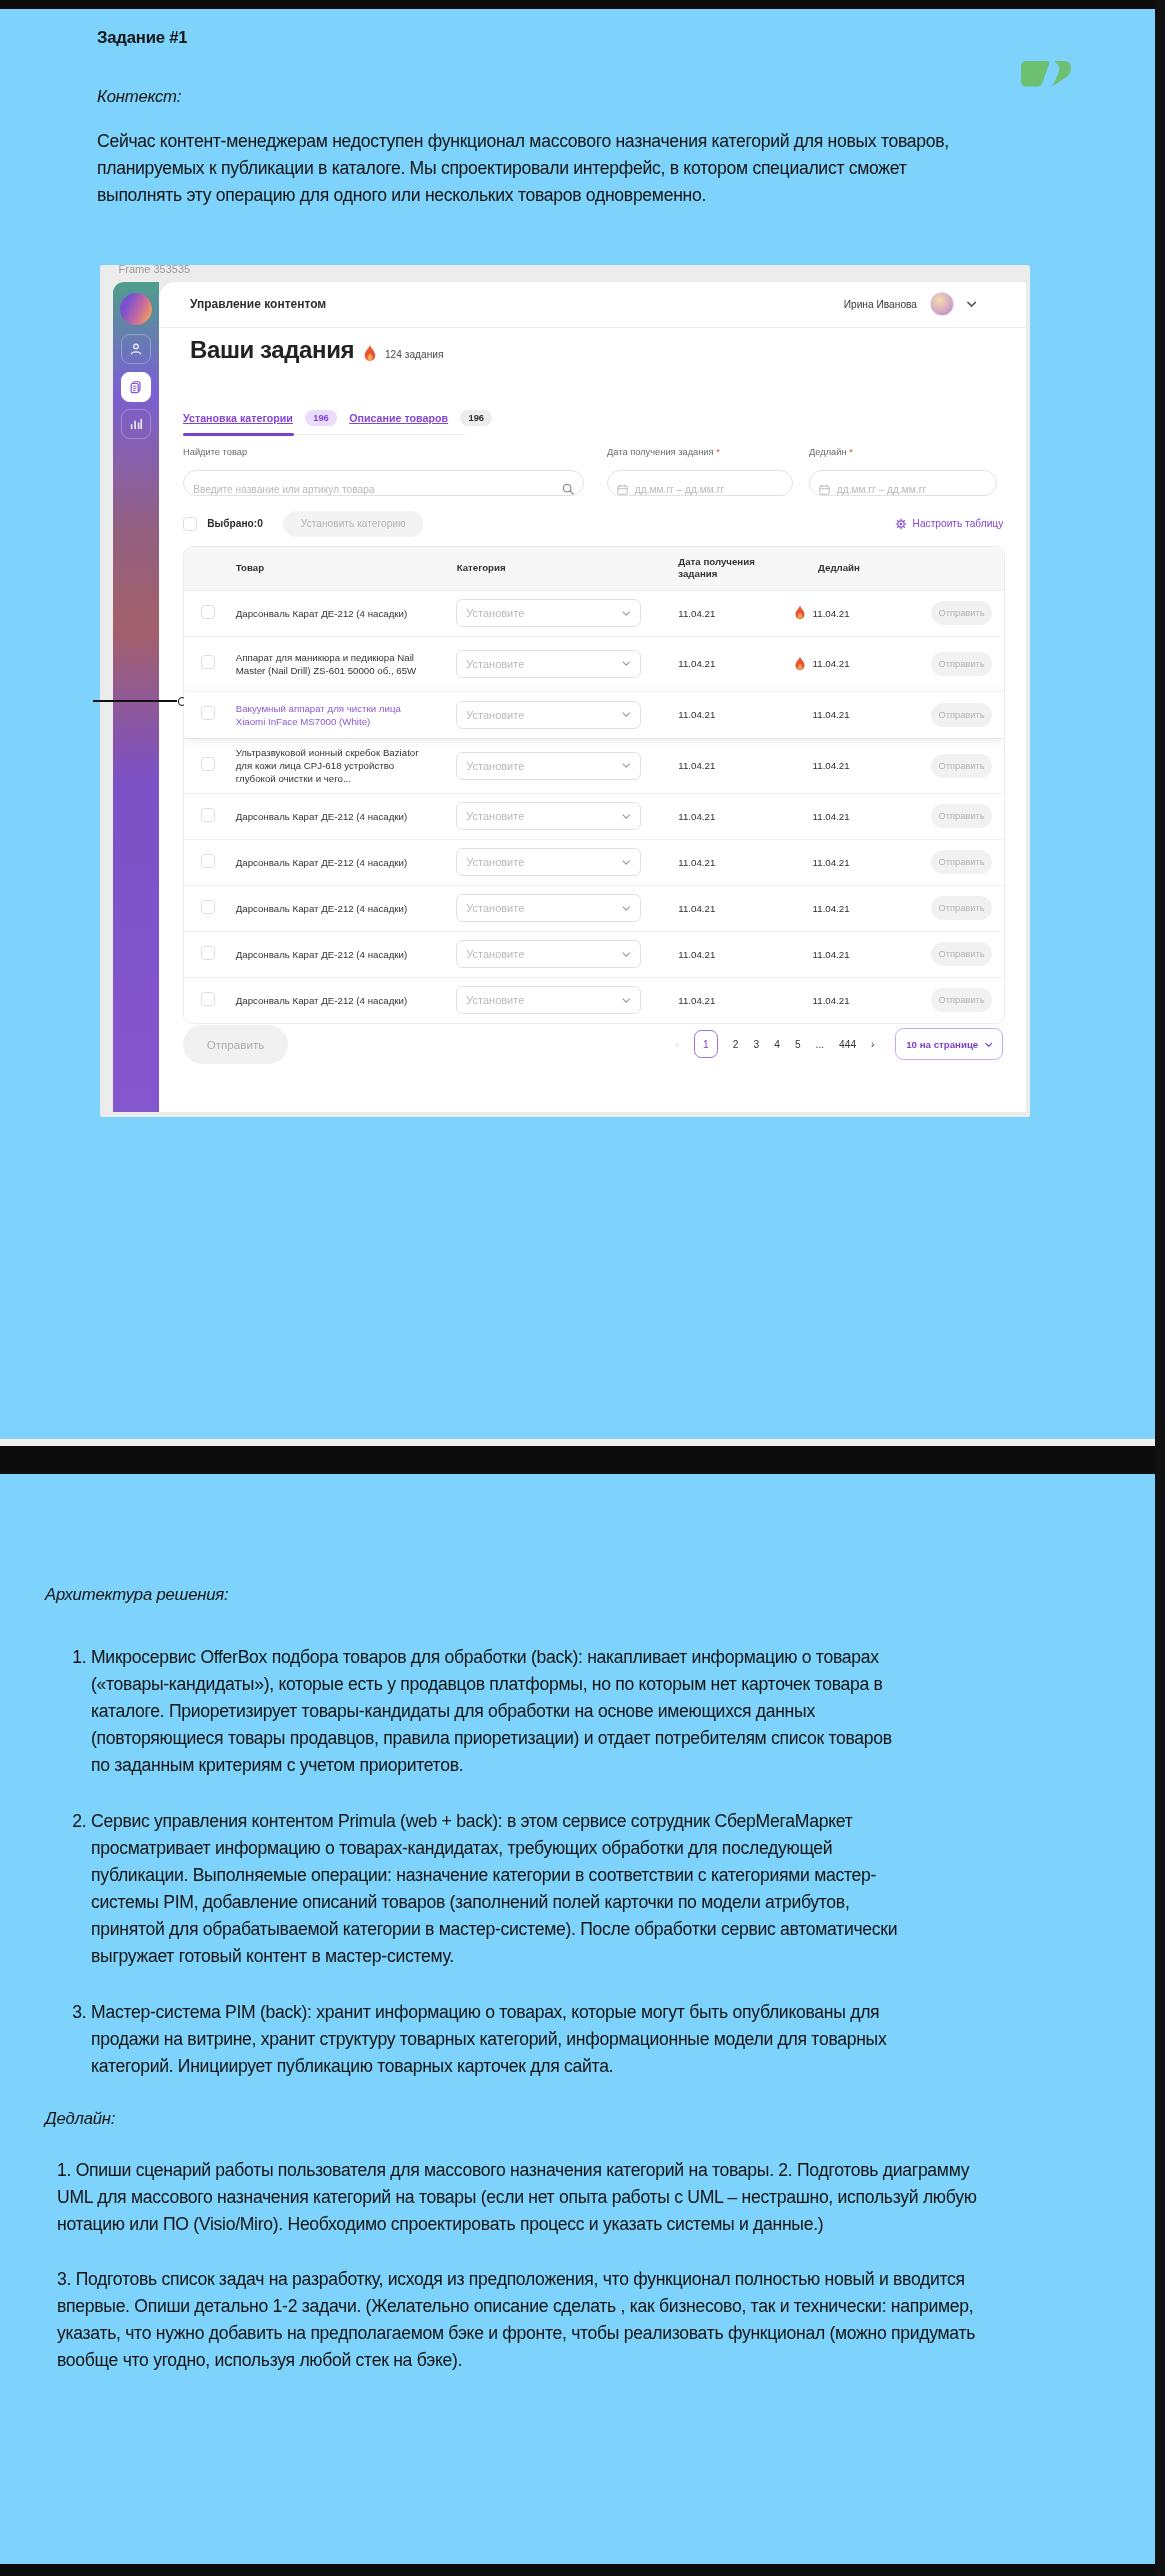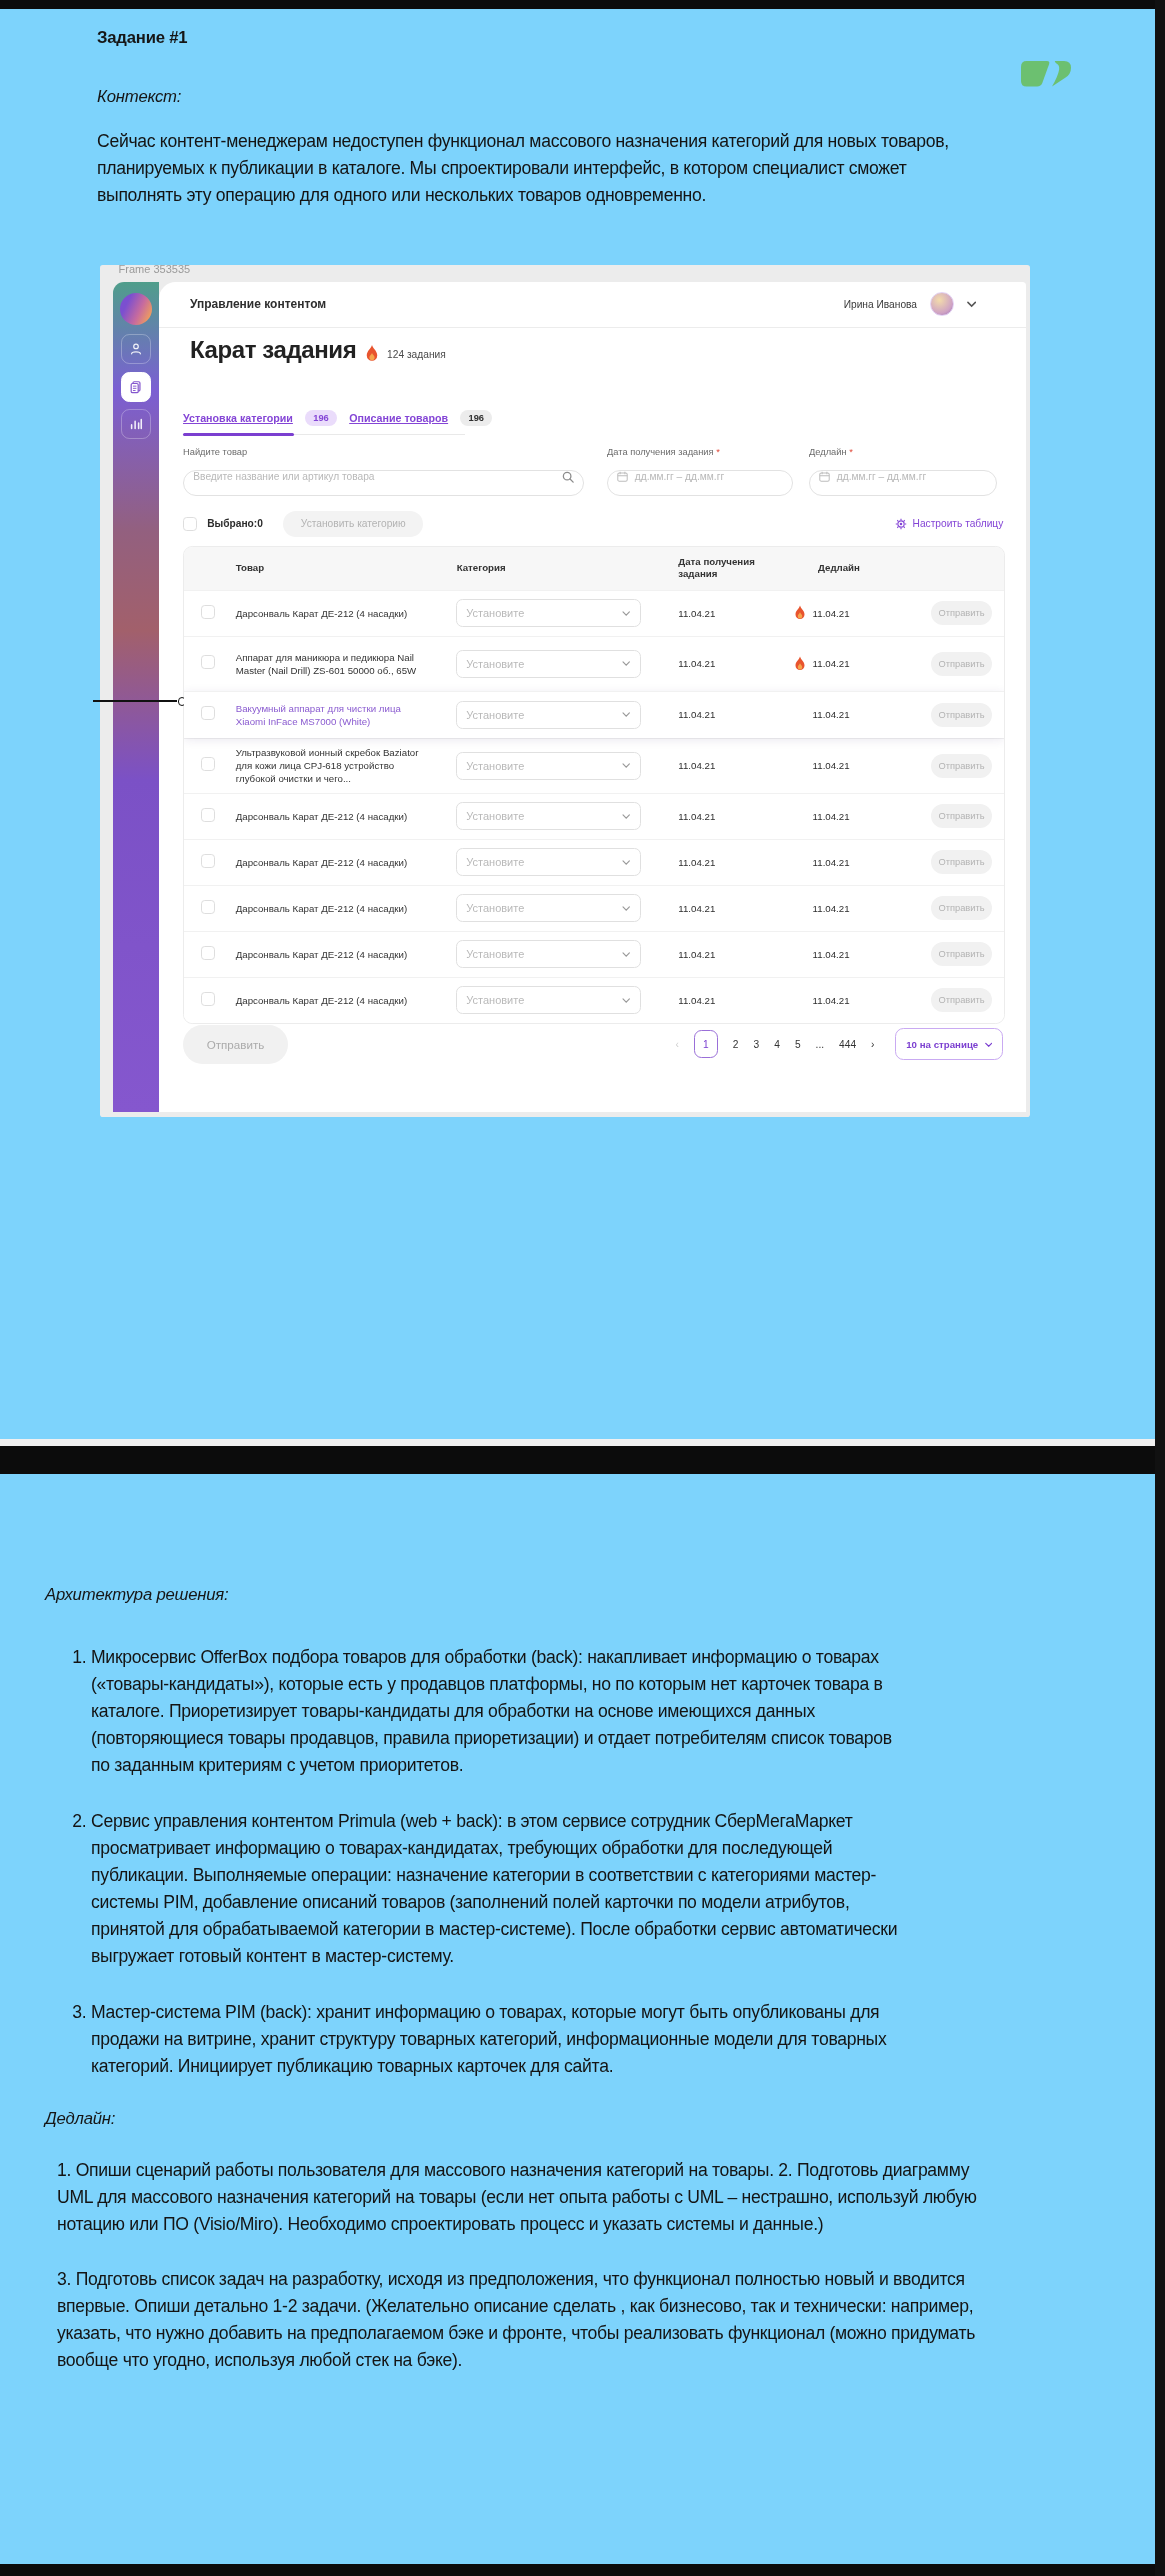--- a/index.html
+++ b/index.html
@@ -57,21 +57,21 @@
   .badge.on{background:#eadcfb;color:#8445d6;}
   .badge.off{background:#ececec;color:#2f2f2f;}
   .thinline{position:absolute;bottom:0;left:0;width:282px;height:0.9px;background:#e9e9e9;}
   .activebar{position:absolute;bottom:-0.9px;left:0;width:111px;height:2.8px;border-radius:1.9px;background:#7b3fd0;}
 
   .filters{position:absolute;left:24px;top:165px;height:46px;right:23px;}
   .field{position:absolute;top:0;}
   .flabel{font-size:9.3px;color:#6b6b6b;margin-bottom:5.6px;}
   .req{color:#e04a3a;}
   .inputbox{height:26px;border:0.9px solid #e2e2e2;border-radius:13px;background:#fff;
-    display:flex;align-items:flex-start;padding:0 9.3px;box-sizing:border-box;gap:6.5px;margin-top:13px;}
+    display:flex;align-items:flex-end;padding:0 9.3px;box-sizing:border-box;gap:6.5px;margin-top:13px;}
   .ph{font-size:10.2px;color:#b9b9b9;white-space:nowrap;}
   #f-search{left:0;width:401px;}
   #f-date1{left:424px;width:186px;}
   #f-date2{left:626px;width:188px;}
   #f-search .inputbox{justify-content:space-between;}
 
   .selrow{position:absolute;left:24px;top:229px;right:23px;display:flex;align-items:center;}
   .cb{width:14px;height:14px;border:1.4px solid #dedede;border-radius:3.7px;background:#fff;box-sizing:border-box;display:inline-block;}
   .sel-label{font-size:10.2px;font-weight:bold;color:#2c2c2c;margin-left:10.2px;}
   .setcat{margin-left:20.4px;height:26px;border:none;border-radius:13px;background:#f3f3f3;
@@ -174,21 +174,21 @@
         <div class="userblock">
           <span class="username">Ирина Иванова</span>
           <span class="avatar"></span>
           <svg width="9.3" height="6.5" viewBox="0 0 10 7">
             <path d="M1 1.5 L5 5.5 L9 1.5" fill="none" stroke="#555" stroke-width="1.6" stroke-linecap="round"></path>
           </svg>
         </div>
       </div>
 
       <div class="h2row">
-        <span class="h2">Карат задания</span>
+        <span class="h2">Ваши задания</span>
         <svg class="flame" width="14" height="17.6" viewBox="0 0 16 20">
           <path d="M8 0 C9 4.2 14 6.6 14 12 a6 6 0 0 1 -12 0 C2 6.6 7 4.2 8 0 Z" fill="#e8542e"></path>
           <path d="M8 9 c.8 2.1 3 3 3 5.3 a3 3 0 0 1 -6 0 C5 12 7.2 11.1 8 9 Z" fill="#f6a54c"></path>
         </svg>
         <span class="h2count">124 задания</span>
       </div>
 
       <div class="tabs">
         <div class="tabrow">
           <span class="tablabel">Установка категории</span>

